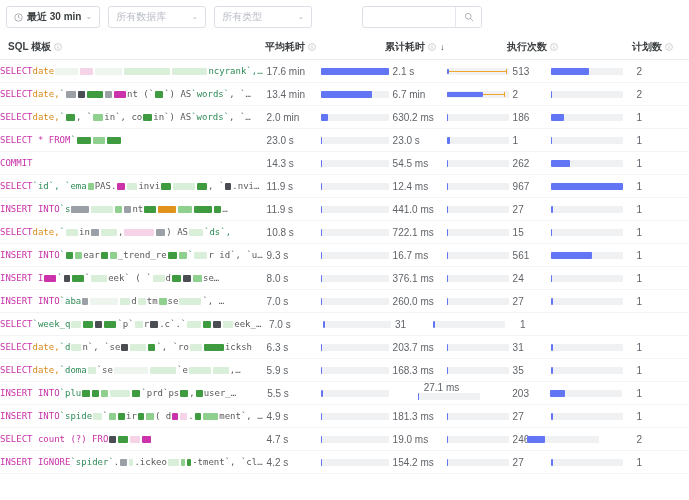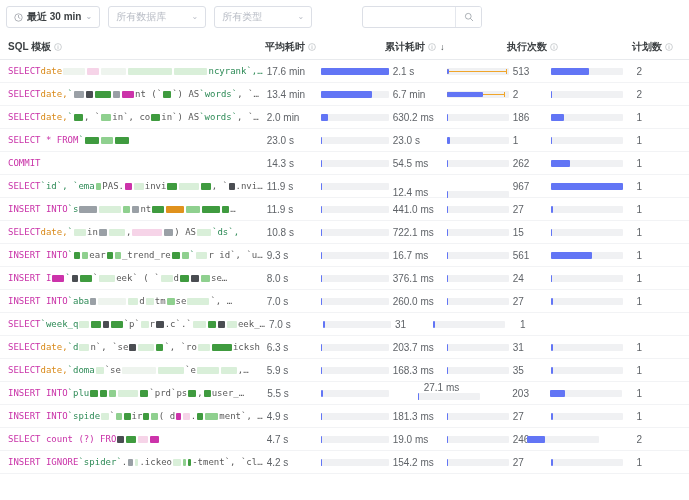--- a/index.html
+++ b/index.html
@@ -84,21 +84,21 @@
     display:flex; align-items:center;
     height: 23px;
     border-bottom: 1px solid #f2f3f5;
     font-size: 10px;
     color: #5f6368;
   }
   .row .cell { display:flex; align-items:center; height:23px; }
 
   
   .sqlcell {
-    width:265px; padding-left:8px;
+    width:265px; padding-left:0;
     font-family: "DejaVu Sans Mono", "Liberation Mono", monospace;
     font-size: 9px;
     white-space: nowrap;
     overflow: hidden;
     position: relative;
   }
   .kw { color:#c932a8; }
   .fn { color:#d98a1a; }
   .str { color:#2e8b57; }
   .plain { color:#5a5a5a; }
@@ -397,21 +397,21 @@
             <span class="plain">, `</span>
             <span class="rb dk" style="width: 6px;"></span>
             <span class="plain">.nvi…</span>
           </div>
           <div class="cell">
             <div class="num wide">11.9 s</div>
             <div class="bartrack t-total">
               <div class="barfill" style="width: 1.5px;"></div>
             </div>
           </div>
-          <div class="cell" style="width: 120px; align-items: flex-end;">
+          <div class="cell" style="width: 120px;">
             <div class="num" style="width: 58px;">12.4 ms</div>
             <div class="bartrack t-avg">
               <div class="barfill" style="width: 1.5px;"></div>
             </div>
           </div>
           <div class="cell" style="width: 125px;">
             <div class="num" style="width: 42px;">967</div>
             <div class="bartrack t-exec">
               <div class="barfill" style="width: 72px;"></div>
             </div>

